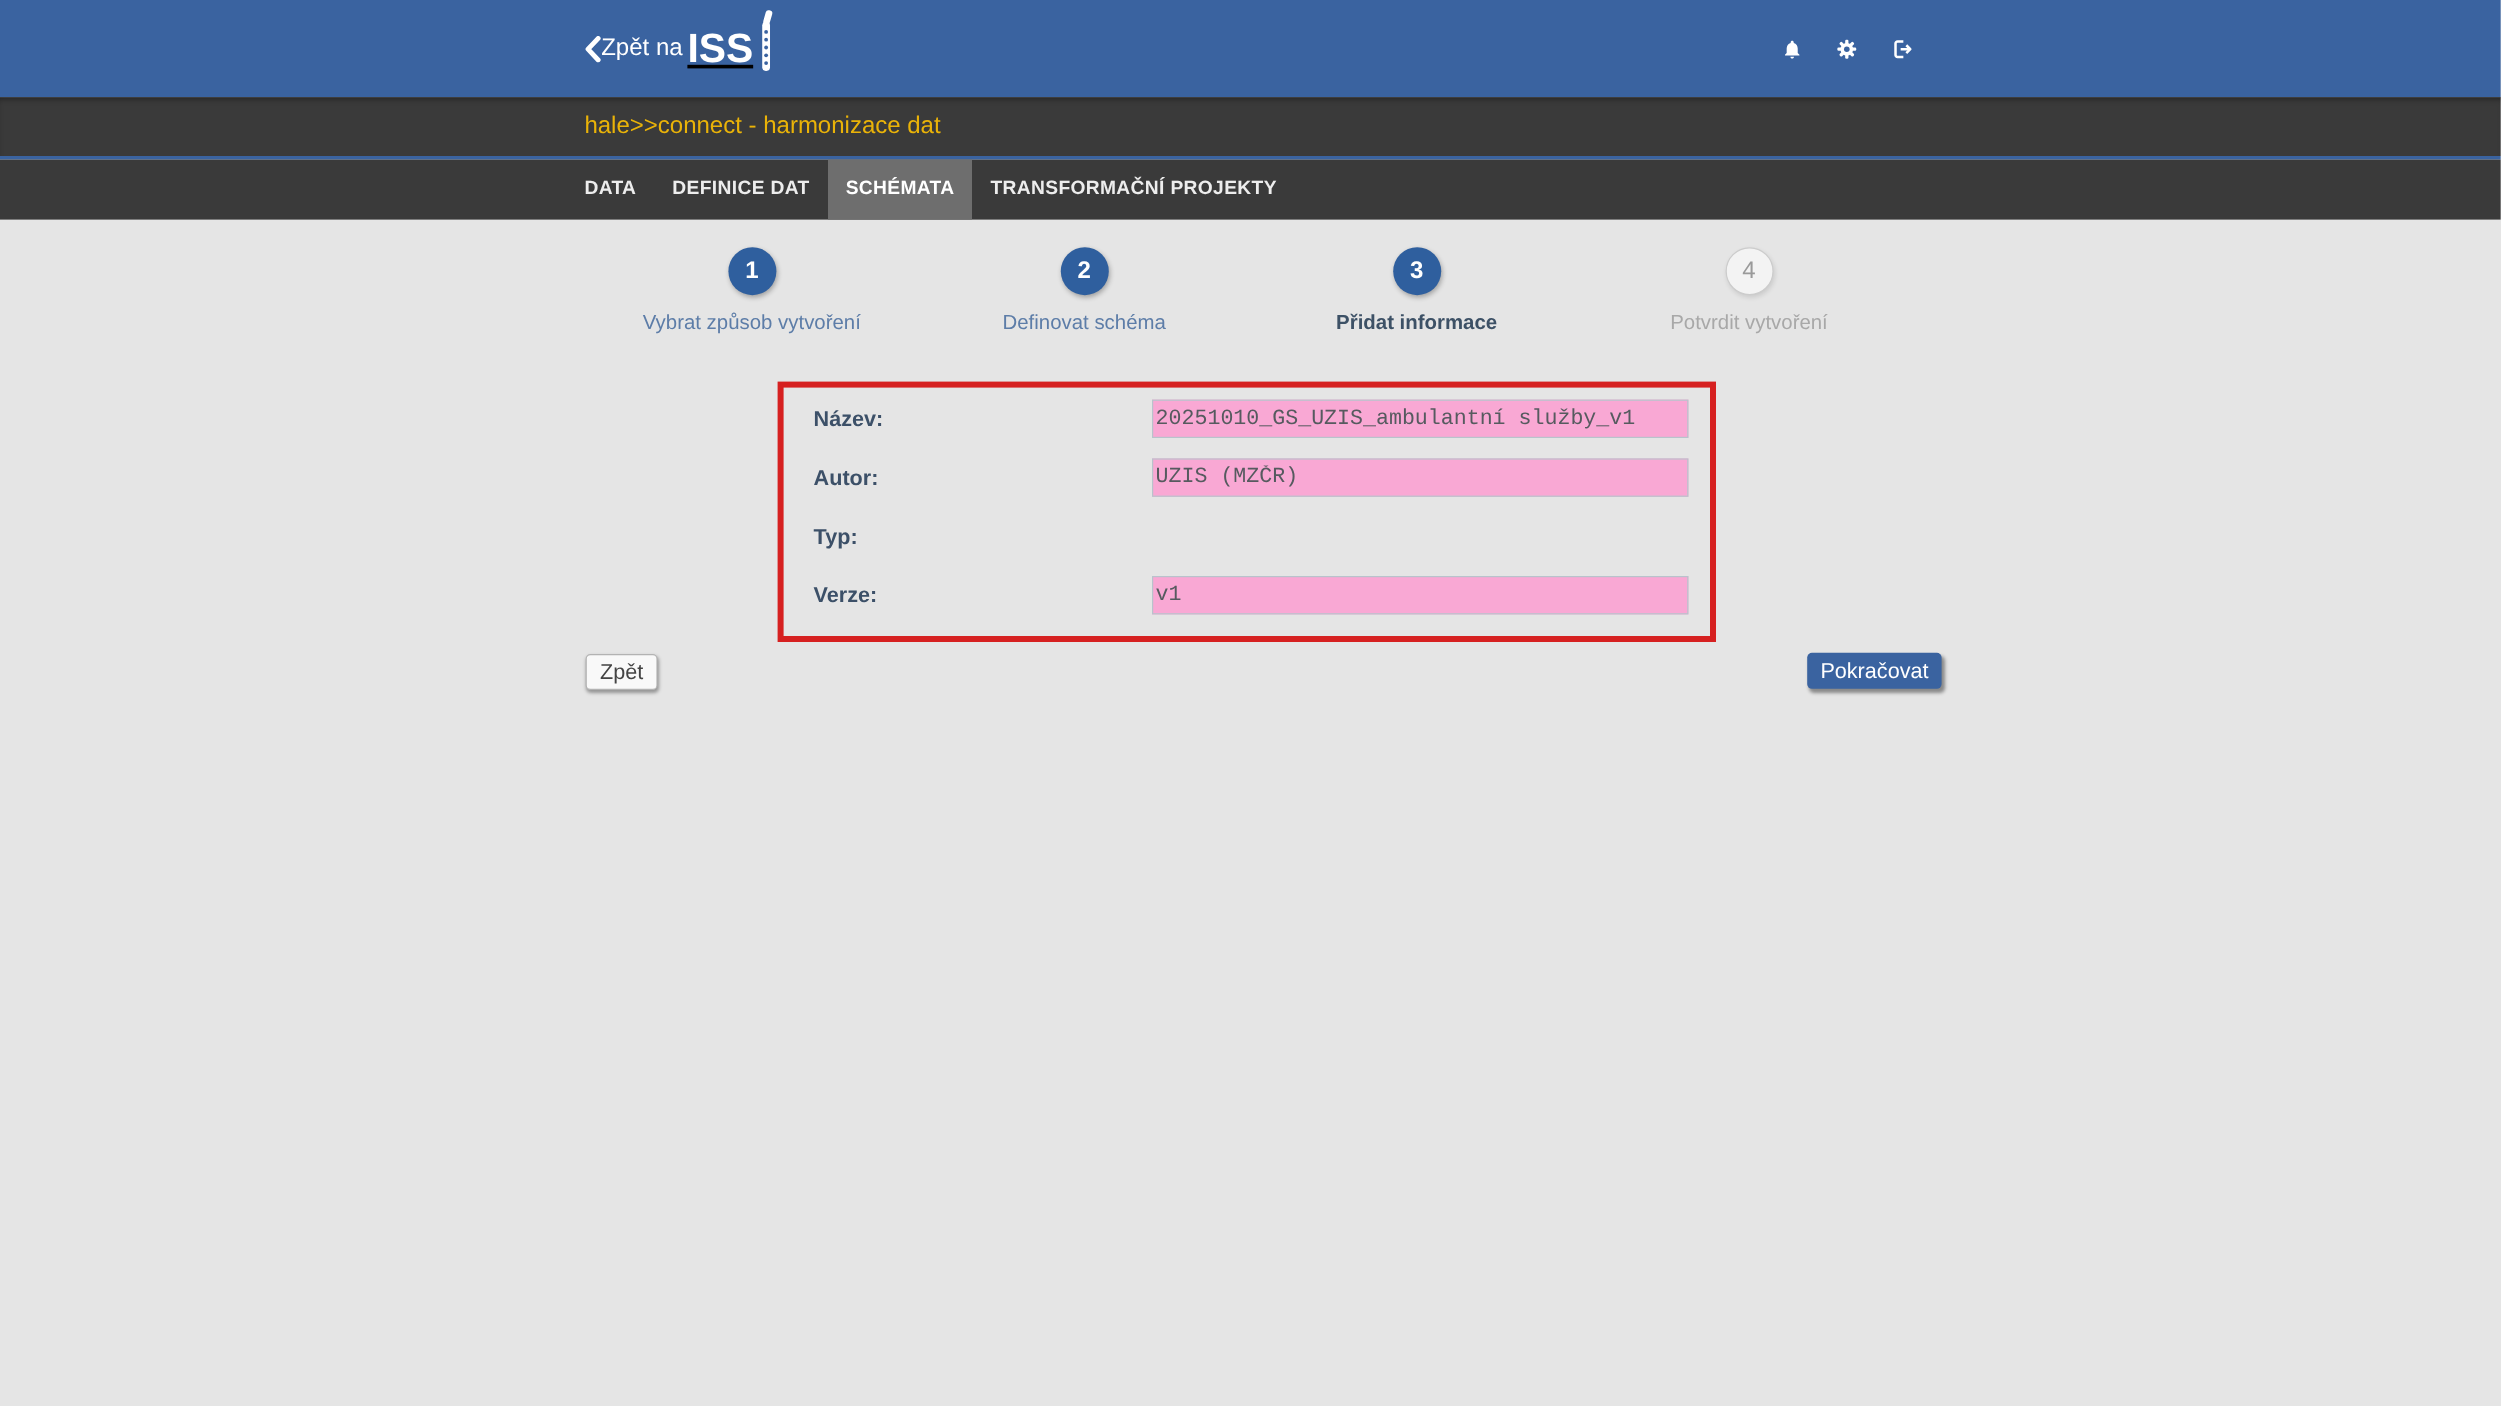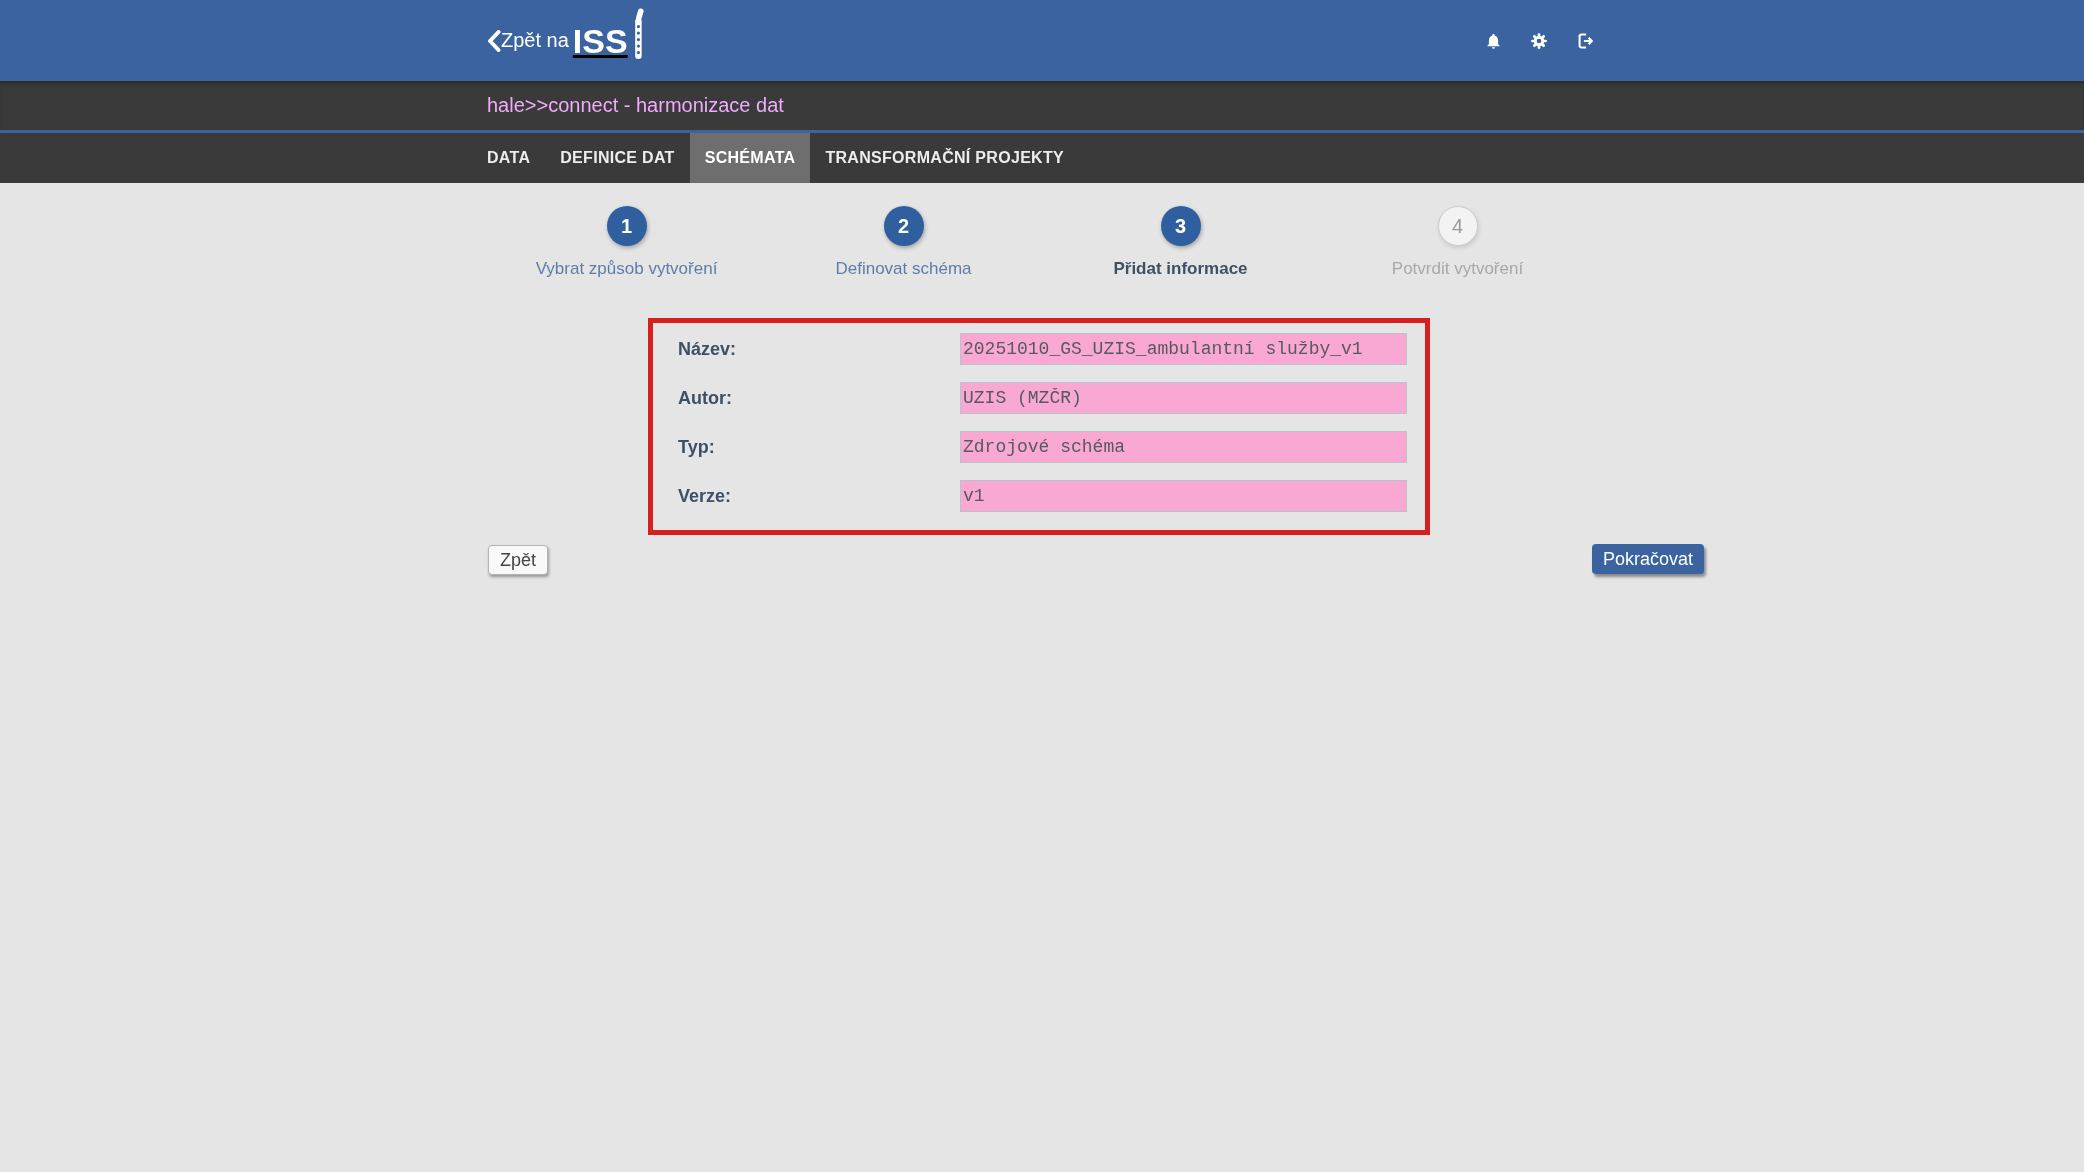--- a/index.html
+++ b/index.html
@@ -17,21 +17,21 @@
   .logo-flute { margin-left:2px; position:relative; top:-7px; }
   .topbar-icons { position:absolute; left:1484px; top:0; height:81px;
                   display:flex; align-items:center; gap:28px; }
   .icon-btn { width:18px; height:18px; display:flex; align-items:center; justify-content:center; cursor:pointer; }
 
   
   .titlebar { position:absolute; left:0; top:81px; width:2084px; height:49px;
               background:var(--bar-dark,#3a3a3a);
               box-shadow:inset 0 4px 5px -3px rgba(0,0,0,.45); }
   .titlebar-text { position:absolute; left:487px; top:0; line-height:49px;
-                   color:#f0abfc; font-size:20px; white-space:nowrap; }
+                   color:#eab308; font-size:20px; white-space:nowrap; }
 
   .blueline { position:absolute; left:0; top:130px; width:2084px; height:3px;
               background:var(--accent,#3a63a0); }
 
   
   .tabbar { position:absolute; left:0; top:133px; width:2084px; height:50px;
             background:var(--bar-dark,#3a3a3a); display:flex; padding-left:472px; }
   .tab { height:50px; line-height:50px; padding:0 15px; color:#ededed;
          font-size:16px; font-weight:700; letter-spacing:.3px; white-space:nowrap; cursor:pointer; }
   .tab.active { background:var(--tab-active,#6e6e6e); color:#fff; }
@@ -58,21 +58,21 @@
   .form-input { position:absolute; left:307px; top:0; width:447px; height:32px;
                 border:1px solid var(--input-border,#b9c3cc); background:#f9a8d4;
                 padding:0 2px; font-family:Liberation Mono, monospace;
                 font-size:18px; color:#565a5f; outline:none; }
 
   
   .btn { position:absolute; height:30px; border-radius:4px; font-family:"Liberation Sans",sans-serif;
          font-size:18px; cursor:pointer; padding:0 11px; }
   .btn-back { left:488px; top:545px; background:#f9f9f9; border:1px solid #b3b3b3;
               color:#444; box-shadow:1px 2px 3px rgba(0,0,0,.35); }
-  .btn-continue { left:1592px; top:544px; background:var(--accent,#3a63a0); border:none;
+  .btn-continue { left:1506px; top:544px; background:var(--accent,#3a63a0); border:none;
                   color:#fff; box-shadow:2px 3px 3px rgba(0,0,0,.4); }
 </style>
 </head>
 <body>
 
 <div class="topbar">
   <div class="back-group">
     <span style="display:flex;">
       <svg width="14" height="22" viewBox="0 0 14 22">
         <path d="M11.5 2 L3 11 L11.5 20" fill="none" stroke="#fff" stroke-width="4" stroke-linecap="round" stroke-linejoin="round"></path>
@@ -161,21 +161,20 @@
   <div class="form-row">
     <span class="form-label">Název:</span>
     <input class="form-input" type="text" value="20251010_GS_UZIS_ambulantní služby_v1" style="">
   </div>
   <div class="form-row">
     <span class="form-label">Autor:</span>
     <input class="form-input" type="text" value="UZIS (MZČR)" style="">
   </div>
   <div class="form-row">
     <span class="form-label">Typ:</span>
-    <input class="form-input" type="text" value="Zdrojové schéma" style="">
   </div>
   <div class="form-row">
     <span class="form-label">Verze:</span>
     <input class="form-input" type="text" value="v1" style="">
   </div>
 </div>
 
 <button class="btn btn-back">Zpět</button>
 <button class="btn btn-continue">Pokračovat</button>
 

